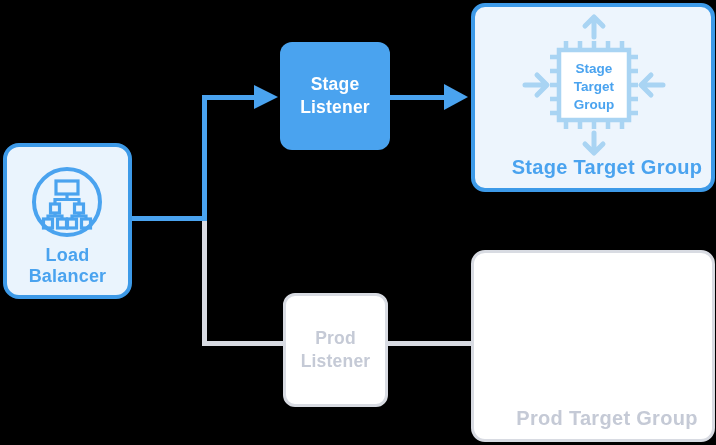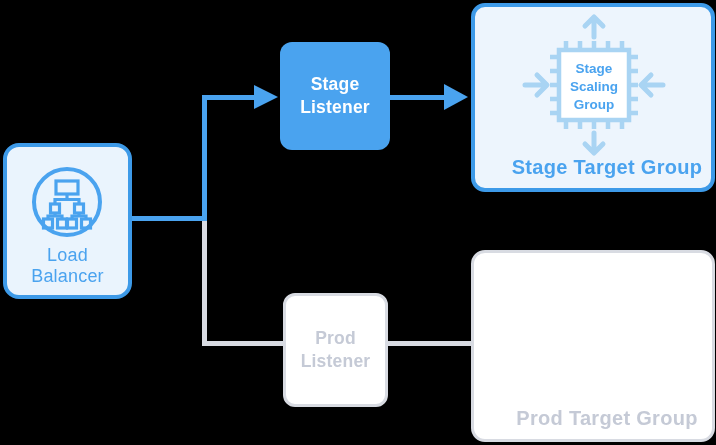--- a/index.html
+++ b/index.html
@@ -11,21 +11,21 @@
     --gray-border:#d8dbe2;
     --gray-text:#c5cad6;
     --bg:#000000;
   }
   html,body{margin:0;padding:0;background:var(--bg);}
   .canvas{
     position:relative;width:716px;height:445px;background:var(--bg);
     font-family:"Liberation Sans",sans-serif;overflow:hidden;
   }
   .box{position:absolute;box-sizing:border-box;}
-  .node-label{font-weight:400;letter-spacing:.2px;text-align:center;}
+  .node-label{font-weight:700;letter-spacing:.2px;text-align:center;}
 
   
   .lb{
     left:3px;top:143px;width:129px;height:156px;
     background:var(--light-blue-fill);
     border:4px solid var(--border-blue);border-radius:16px;
   }
   .lb-icon{position:absolute;left:24px;top:19px;}
   .lb-text{
     position:absolute;left:0;right:0;bottom:8px;
@@ -151,21 +151,21 @@
       </g>
       <g stroke="#a9d4f3" fill="none" stroke-width="5" stroke-linecap="round" stroke-linejoin="round">
         <path d="M75 27 V10 M66 16 L75 7 L84 16"></path>
         <path d="M75 123 V140 M66 134 L75 143 L84 134"></path>
         <path d="M6 75 H26 M18 65 L28 75 L18 85"></path>
         <path d="M144 75 H124 M132 65 L122 75 L132 85"></path>
       </g>
     </svg>
     <div class="chip-text">
       <div>Stage</div>
-      <div>Scaling</div>
+      <div>Target</div>
       <div>Group</div>
     </div>
     <div class="tg-label">Stage Target Group</div>
   </div>
 
   <div class="box prod-tg">
     <div class="tg-label">Prod Target Group</div>
   </div>
 
 </div>

